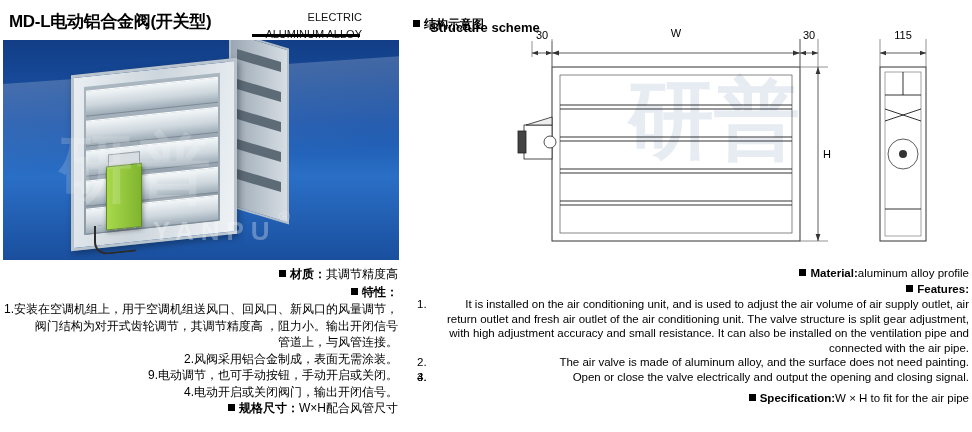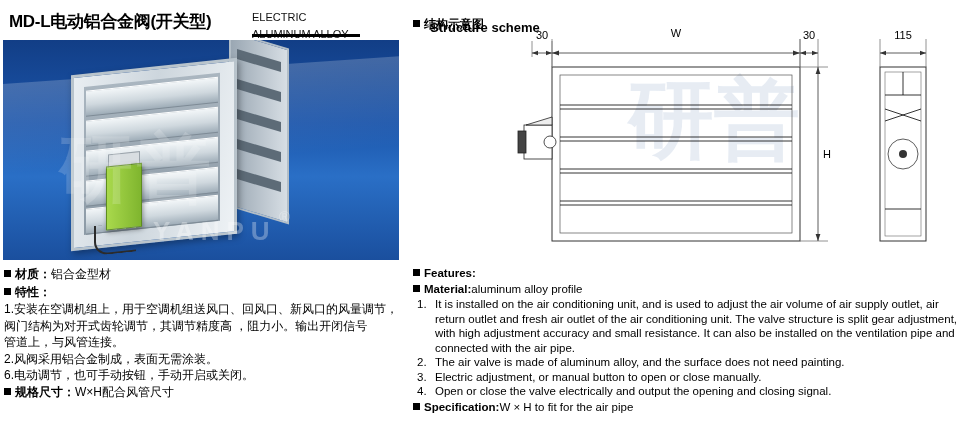--- a/index.html
+++ b/index.html
@@ -11,20 +11,21 @@
     height: 432px;
     background: #ffffff;
     font-family: "Liberation Sans", sans-serif;
     color: #000000;
     overflow: hidden;
   }
   .page {
     position: relative;
     width: 972px;
     height: 432px;
+    text-align: right;
   }
 
   
   .left-col {
     position: absolute;
     left: 0;
     top: 0;
     width: 402px;
     height: 432px;
   }
@@ -255,21 +256,21 @@
   .num-list li {
     position: relative;
     padding-left: 22px;
     margin-bottom: 0px;
   }
   .num-list li .n {
     position: absolute;
     left: 4px;
     top: 0;
   }
-  .spec-line { margin-top: 1px; }
+  .spec-line { margin-top: 7px; }
 </style>
 </head>
 <body>
 
 <div class="page">
 
   <div class="left-col">
 
     <div class="title-bar">
       <div class="title-cn">MD-L电动铝合金阀(开关型)</div>
@@ -305,31 +306,32 @@
         </div>
       </div>
 
       <div class="wm">研普</div>
       <div class="wm-sub">YANPU</div>
       <div class="wm-r">®</div>
     </div>
 
     <div class="left-text">
       <div class="row">
-        <span class="sq"></span><span class="hdr">材质：</span><span>铝合金型材</span>
+        <span class="sq"></span><span class="hdr">材质：</span><span>其调节精度高</span>
       </div>
       <div class="row">
         <span class="sq"></span><span class="hdr">特性：</span>
       </div>
       <div>
         <span class="ind">1.安装在空调机组上，用于空调机组送风口、回风口、新风口的风量调节，</span>
         <span class="ind">阀门结构为对开式齿轮调节，其调节精度高 ，阻力小。输出开闭信号</span>
         <span class="ind">管道上，与风管连接。</span>
         <span class="ind">2.风阀采用铝合金制成，表面无需涂装。</span>
-        <span class="ind">6.电动调节，也可手动按钮，手动开启或关闭。</span>
+        <span class="ind">9.电动调节，也可手动按钮，手动开启或关闭。</span>
+        <span class="ind">4.电动开启或关闭阀门，输出开闭信号。</span>
       </div>
       <div class="row">
         <span class="sq"></span><span class="hdr">规格尺寸：</span><span>W×H配合风管尺寸</span>
       </div>
     </div>
   </div>
 
   <div class="right-col">
 
     <svg class="drawing" viewBox="0 0 556 250">
@@ -405,37 +407,36 @@
       </g>
     </svg>
 
     <div class="sec-title">
       <span class="sq"></span><span>结构示意图</span>
     </div>
     <div class="sec-title-en">Structure scheme</div>
 
     <div class="right-text">
       <div class="row">
+        <span class="sq"></span><span class="hdr">Material:</span><span>aluminum alloy profile</span>
+      </div>
+      <div class="row">
         <span class="sq"></span><span class="hdr">Features:</span>
-      </div>
-      <div class="row">
-        <span class="sq"></span><span class="hdr">Material:</span><span>aluminum alloy profile</span>
       </div>
       <ul class="num-list">
         <li>
           <span class="n">1.</span>
           <span>It is installed on the air conditioning unit,  and is used to adjust the air volume of air supply outlet, air return outlet and fresh air outlet of the air conditioning unit. The valve structure is split gear adjustment,  with high adjustment accuracy and small  resistance. It can also be installed on the ventilation pipe and connected with the air pipe.</span>
         </li>
         <li>
           <span class="n">2.</span>
           <span>The air valve is made of aluminum alloy, and the surface does not need painting.</span>
         </li>
         <li>
           <span class="n">3.</span>
-          <span>Electric adjustment, or manual button to open or close manually.</span>
         </li>
         <li>
           <span class="n">4.</span>
           <span>Open or close the valve electrically and output the opening and closing signal.</span>
         </li>
       </ul>
       <div class="row spec-line">
         <span class="sq"></span><span class="hdr">Specification:</span><span>W × H to fit for the air pipe</span>
       </div>
     </div>

